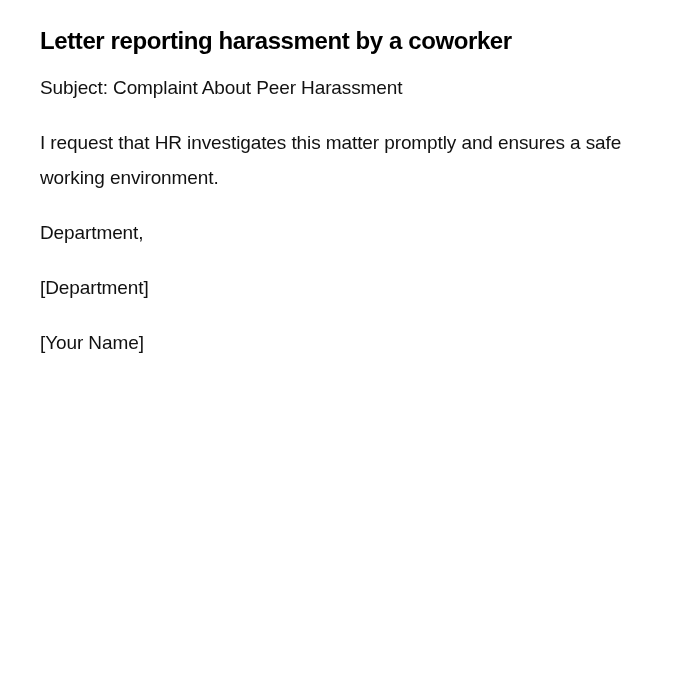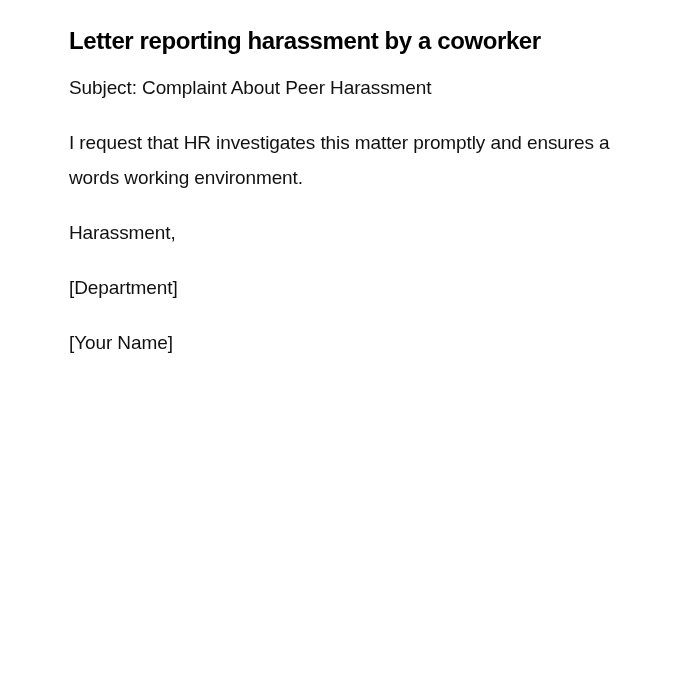--- a/index.html
+++ b/index.html
@@ -10,21 +10,20 @@
     body {
       width: 700px;
       height: 676px;
       overflow: hidden;
       font-family: "Liberation Sans", sans-serif;
       color: #111111;
     }
     .page {
       position: relative;
       padding: 26px 40px 0 40px;
-      margin-left: 29px;
     }
     .title {
       font-size: 24px;
       font-weight: bold;
       letter-spacing: -0.4px;
       margin: 0;
       line-height: 30px;
       color: #000000;
     }
     .para {
@@ -41,17 +40,17 @@
     .closing { margin-top: 20px; }
     .signame { margin-top: 20px; }
     .dept { margin-top: 20px; }
   </style>
 </head>
 <body>
 
 <div class="page">
   <h1 class="title">Letter reporting harassment by a coworker</h1>
   <p class="para subject">Subject: Complaint About Peer Harassment</p>
-  <p class="para body2">I request that HR investigates this matter promptly and ensures a words working environment.</p>
-  <p class="para closing">Harassment,</p>
+  <p class="para body2">I request that HR investigates this matter promptly and ensures a safe working environment.</p>
+  <p class="para closing">Department,</p>
   <p class="para dept">[Department]</p>
   <p class="para signame">[Your Name]</p>
 </div>
 
 </body></html>

